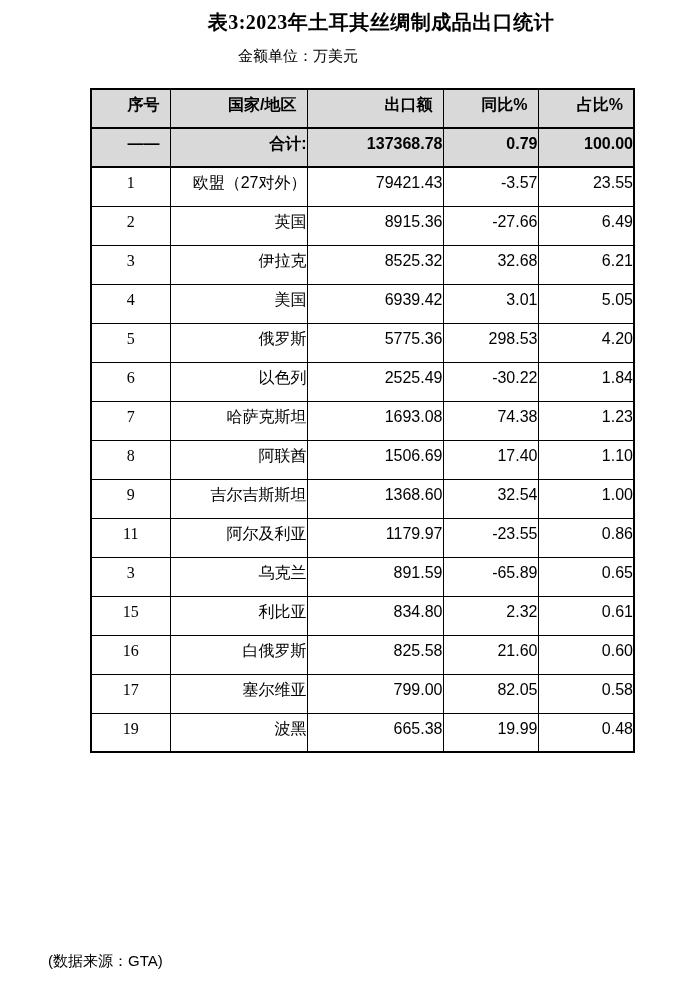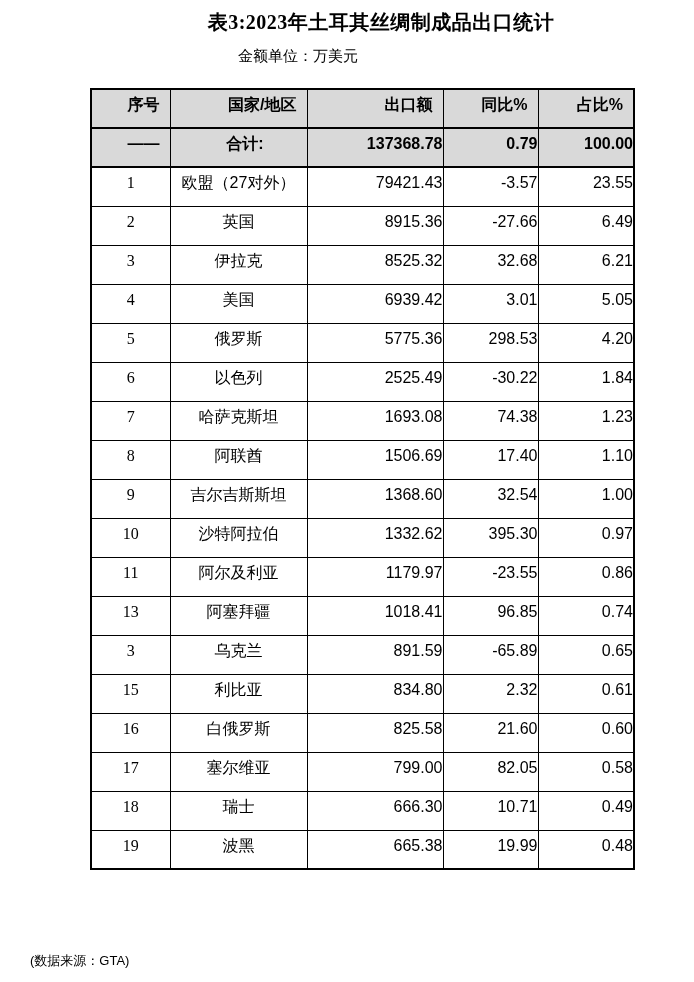--- a/index.html
+++ b/index.html
@@ -51,28 +51,28 @@
     text-align: right;
     padding-right: 10px;
     border-bottom: 2px solid #000;
   }
   tr.total td {
     background: var(--band-bg, #d9d9d9);
     font-weight: bold;
     border-bottom: 2px solid #000;
   }
   .c-no { text-align: center; font-family: "Liberation Serif", serif; }
-  .c-country { text-align: center; padding-left: 20px; }
+  .c-country { text-align: right; padding-left: 20px; }
   .c-num { text-align: right; padding-right: 10px; }
   tr.total .c-no { text-align: right; padding-right: 10px; font-family: "Liberation Sans", sans-serif; }
-  tr.total .c-country { text-align: center; padding-left: 13px; }
+  tr.total .c-country { text-align: right; padding-left: 13px; }
   .footer {
     position: absolute;
-    top: 951px; left: 30px;
-    font-size: 13px;
+    top: 951px; left: 48px;
+    font-size: 15px;
     line-height: 20px;
   }
 </style>
 </head>
 <body style="--band-bg: #d9d9d9;">
 
 <div class="title">表3:2023年土耳其丝绸制成品出口统计</div>
 <div class="subtitle">金额单位：万美元</div>
 
 <table class="export">
@@ -167,44 +167,30 @@
   </tr>
 
   <tr class="data-row">
     <td class="c-no">9</td>
     <td class="c-country">吉尔吉斯斯坦</td>
     <td class="c-num">1368.60</td>
     <td class="c-num">32.54</td>
     <td class="c-num">1.00</td>
   </tr>
 
-  <tr class="data-row">
-    <td class="c-no">10</td>
-    <td class="c-country">沙特阿拉伯</td>
-    <td class="c-num">1332.62</td>
-    <td class="c-num">395.30</td>
-    <td class="c-num">0.97</td>
-  </tr>
 
   <tr class="data-row">
     <td class="c-no">11</td>
     <td class="c-country">阿尔及利亚</td>
     <td class="c-num">1179.97</td>
     <td class="c-num">-23.55</td>
     <td class="c-num">0.86</td>
   </tr>
 
 
-  <tr class="data-row">
-    <td class="c-no">13</td>
-    <td class="c-country">阿塞拜疆</td>
-    <td class="c-num">1018.41</td>
-    <td class="c-num">96.85</td>
-    <td class="c-num">0.74</td>
-  </tr>
 
   <tr class="data-row">
     <td class="c-no">3</td>
     <td class="c-country">乌克兰</td>
     <td class="c-num">891.59</td>
     <td class="c-num">-65.89</td>
     <td class="c-num">0.65</td>
   </tr>
 
   <tr class="data-row">
@@ -224,27 +210,20 @@
   </tr>
 
   <tr class="data-row">
     <td class="c-no">17</td>
     <td class="c-country">塞尔维亚</td>
     <td class="c-num">799.00</td>
     <td class="c-num">82.05</td>
     <td class="c-num">0.58</td>
   </tr>
 
-  <tr class="data-row">
-    <td class="c-no">18</td>
-    <td class="c-country">瑞士</td>
-    <td class="c-num">666.30</td>
-    <td class="c-num">10.71</td>
-    <td class="c-num">0.49</td>
-  </tr>
 
   <tr class="data-row">
     <td class="c-no">19</td>
     <td class="c-country">波黑</td>
     <td class="c-num">665.38</td>
     <td class="c-num">19.99</td>
     <td class="c-num">0.48</td>
   </tr>
 
 </tbody>

